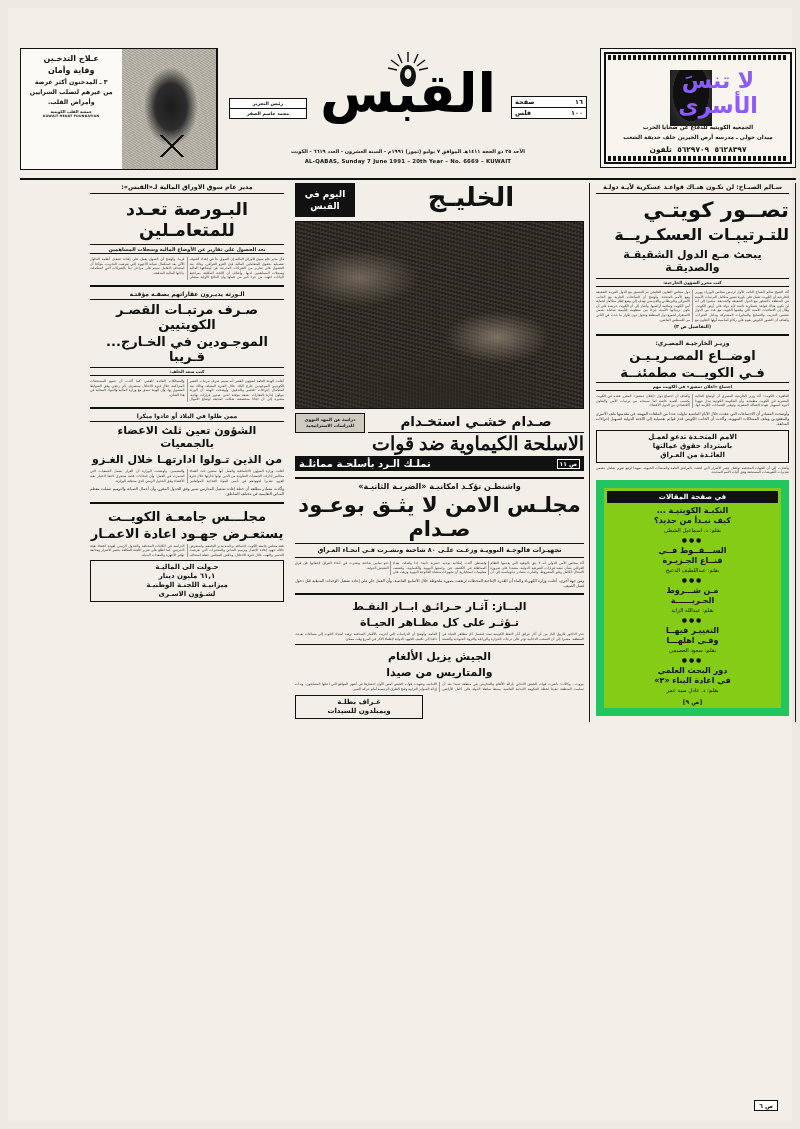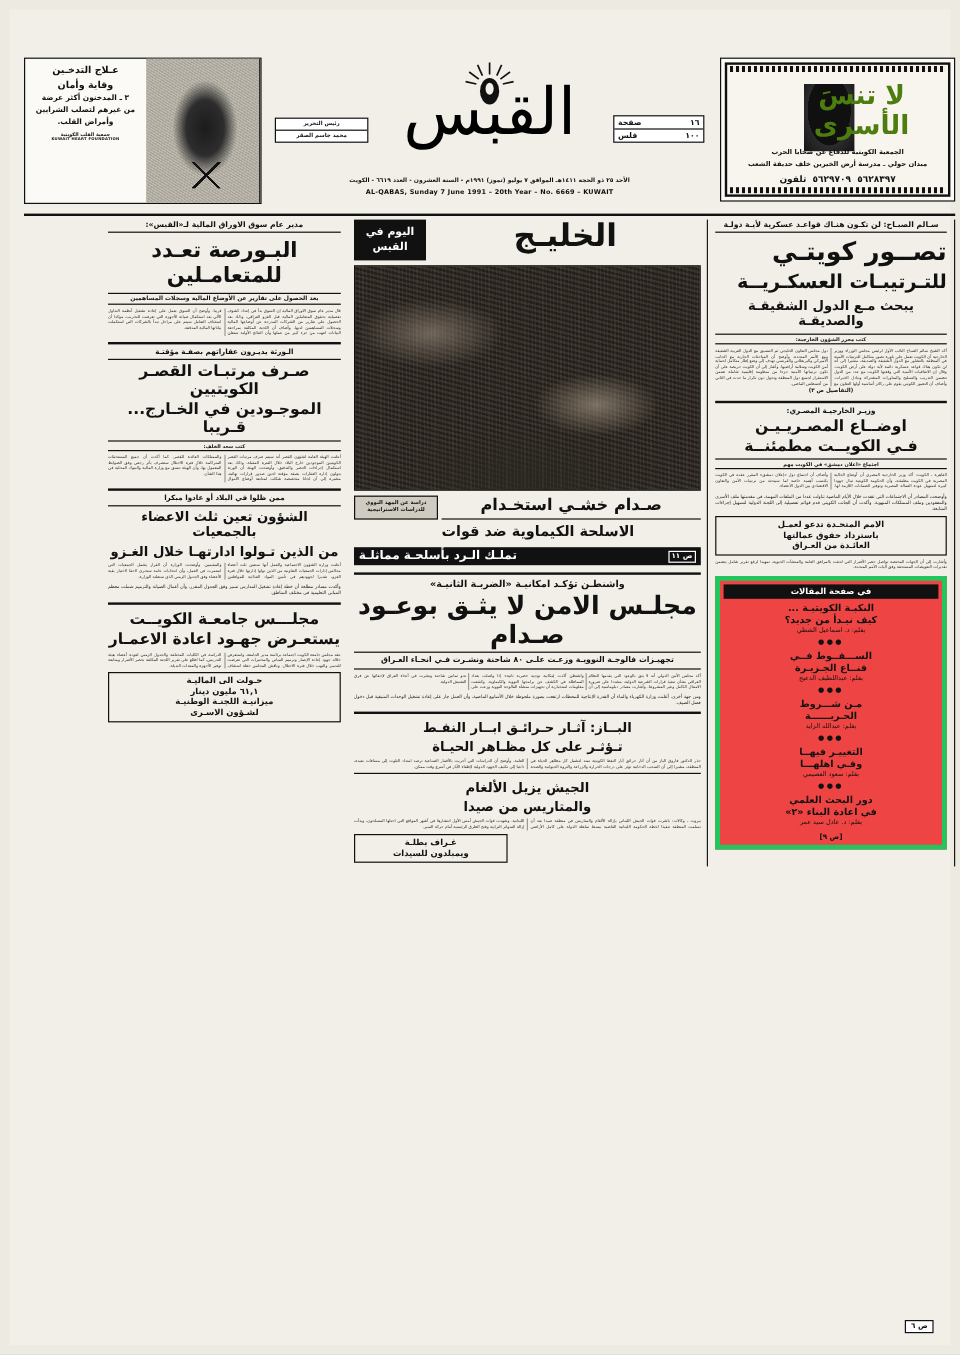--- a/index.html
+++ b/index.html
@@ -55,37 +55,37 @@
   .ad-right{
     position:absolute;right:4px;top:4px;width:196px;height:120px;
     border:1px solid #111;background:#fbfaf6;box-sizing:border-box;padding:3px;
   }
   .ad-right .inner{
     border:2px solid #111;height:100%;box-sizing:border-box;
     position:relative;overflow:hidden;background:#f7f5ee;
   }
   .ad-right .bigtxt{
     position:absolute;top:14px;left:0;right:0;text-align:center;
-    font-size:22px;font-weight:bold;letter-spacing:1px;color:#4d7c0f;padding-left:40px;
+    font-size:22px;font-weight:bold;letter-spacing:1px;color:#8b5cf6;padding-left:40px;
   }
   .ad-right .blob{
     position:absolute;left:46%;top:16px;width:42px;height:56px;
     background:radial-gradient(ellipse at 50% 40%,#101010 0 60%,#2b2b2b 61%,#151515 100%);
     transform:translateX(-50%);
   }
   .ad-right .l1{position:absolute;left:0;right:0;top:70px;text-align:center;font-size:5.6px;font-weight:bold;}
   .ad-right .l2{position:absolute;left:0;right:0;top:80px;text-align:center;font-size:5.6px;font-weight:bold;}
   .ad-right .l3{position:absolute;left:0;right:0;top:91px;text-align:center;font-size:7.5px;font-weight:bold;letter-spacing:.5px;}
   .ad-top-bar,.ad-bot-bar{position:absolute;left:2px;right:2px;height:5px;background:repeating-linear-gradient(90deg,#111 0 3px,#f2efe7 3px 5px);}
   .ad-top-bar{top:1px;}
   .ad-bot-bar{bottom:1px;}
 
   .nameplate{position:absolute;left:205px;right:205px;top:0;height:128px;text-align:center;}
   .logo-ar{
-    font-size:54px;font-weight:normal;line-height:56px;letter-spacing:-2px;
+    font-size:54px;font-weight:bold;line-height:56px;letter-spacing:-2px;
     margin-top:22px;color:#000;
   }
   .sunburst{
     position:absolute;left:50%;top:6px;transform:translateX(-50%);
   }
   .pricebox{
     position:absolute;right:8px;top:52px;width:74px;border:1px solid #111;background:#fff;
   }
   .pricebox div{font-size:6.5px;padding:1px 3px;font-weight:bold;display:flex;justify-content:space-between;}
   .pricebox div+div{border-top:1px solid #111;}
@@ -142,21 +142,21 @@
     content:"";position:absolute;inset:0;
     background:repeating-linear-gradient(90deg,rgba(255,255,255,.045) 0 1px,rgba(0,0,0,0) 1px 3px);
   }
   .cap-row{display:flex;gap:3px;margin-top:4px;align-items:flex-start;}
   .cap-box{
     width:64px;font-size:4.4px;line-height:6px;text-align:center;font-weight:bold;
     border:1px solid #111;padding:3px 2px;background:#cfcbc0;
   }
   .cap-main{flex:1;}
   .cap-main .c1{font-size:13.5px;font-weight:bold;text-align:center;line-height:17px;border-bottom:1px solid #111;padding-bottom:2px;}
-  .cap-main .c2{font-size:12px;font-weight:bold;text-align:left;line-height:17px;padding-top:2px;}
+  .cap-main .c2{font-size:19px;font-weight:bold;text-align:right;line-height:17px;padding-top:2px;font-family:Liberation Serif, serif;}
   .blackbar{
     margin-top:4px;background:#111;color:#fff;display:flex;align-items:center;justify-content:space-between;
     padding:2px 4px;font-size:10px;font-weight:bold;letter-spacing:2px;
   }
   .pg{font-size:6px;border:1px solid #fff;padding:0 2px;line-height:8px;text-align:center;}
 
   
   .lead-l{width:206px;padding:0 6px;}
   .lead-l .kick{font-size:6.4px;font-weight:bold;text-align:center;border-bottom:1px solid #111;padding-bottom:2px;}
   .lead-l h1{margin:5px 0 2px;font-size:17.5px;line-height:21px;font-weight:bold;text-align:center;letter-spacing:.5px;}
@@ -168,21 +168,21 @@
   .sec h3{margin:2px 0;font-size:13px;line-height:15px;font-weight:bold;text-align:center;}
   .sec h3.sm{font-size:11px;line-height:13.5px;}
   .sec .sub{font-size:4.2px;text-align:center;font-weight:bold;}
 
   .midband{margin-top:6px;border-top:2px solid #111;border-bottom:1px solid #111;padding:3px 0;}
   .midband .kick{font-size:8px;font-weight:bold;text-align:center;}
   .midband h2{margin:2px 0;font-size:21px;line-height:24px;font-weight:bold;text-align:center;letter-spacing:2px;}
   .midband .sub{font-size:6.5px;font-weight:bold;text-align:center;border-top:1px solid #111;padding-top:2px;}
 
   
-  .opbox{border:4px solid #22c55e;padding:3px;background:#ef4444;}
+  .opbox{border:8px solid #22c55e;padding:3px;background:#84cc16;}
   .opbox .hd{background:#111;color:#fff;text-align:center;font-size:7px;font-weight:bold;padding:2px 0;letter-spacing:1px;}
   .opitem{text-align:center;padding:3px 0;}
   .opitem .t{font-size:8px;font-weight:bold;line-height:10px;}
   .opitem .a{font-size:5.4px;margin-top:1px;}
   .dots{text-align:center;font-size:6px;letter-spacing:2px;color:#111;}
   .oppg{text-align:center;font-size:6px;font-weight:bold;margin-top:2px;}
 
   .pagemark{
     position:absolute;right:14px;bottom:10px;border:1px solid #111;
     font-size:6px;padding:1px 4px;font-weight:bold;background:#fff;

